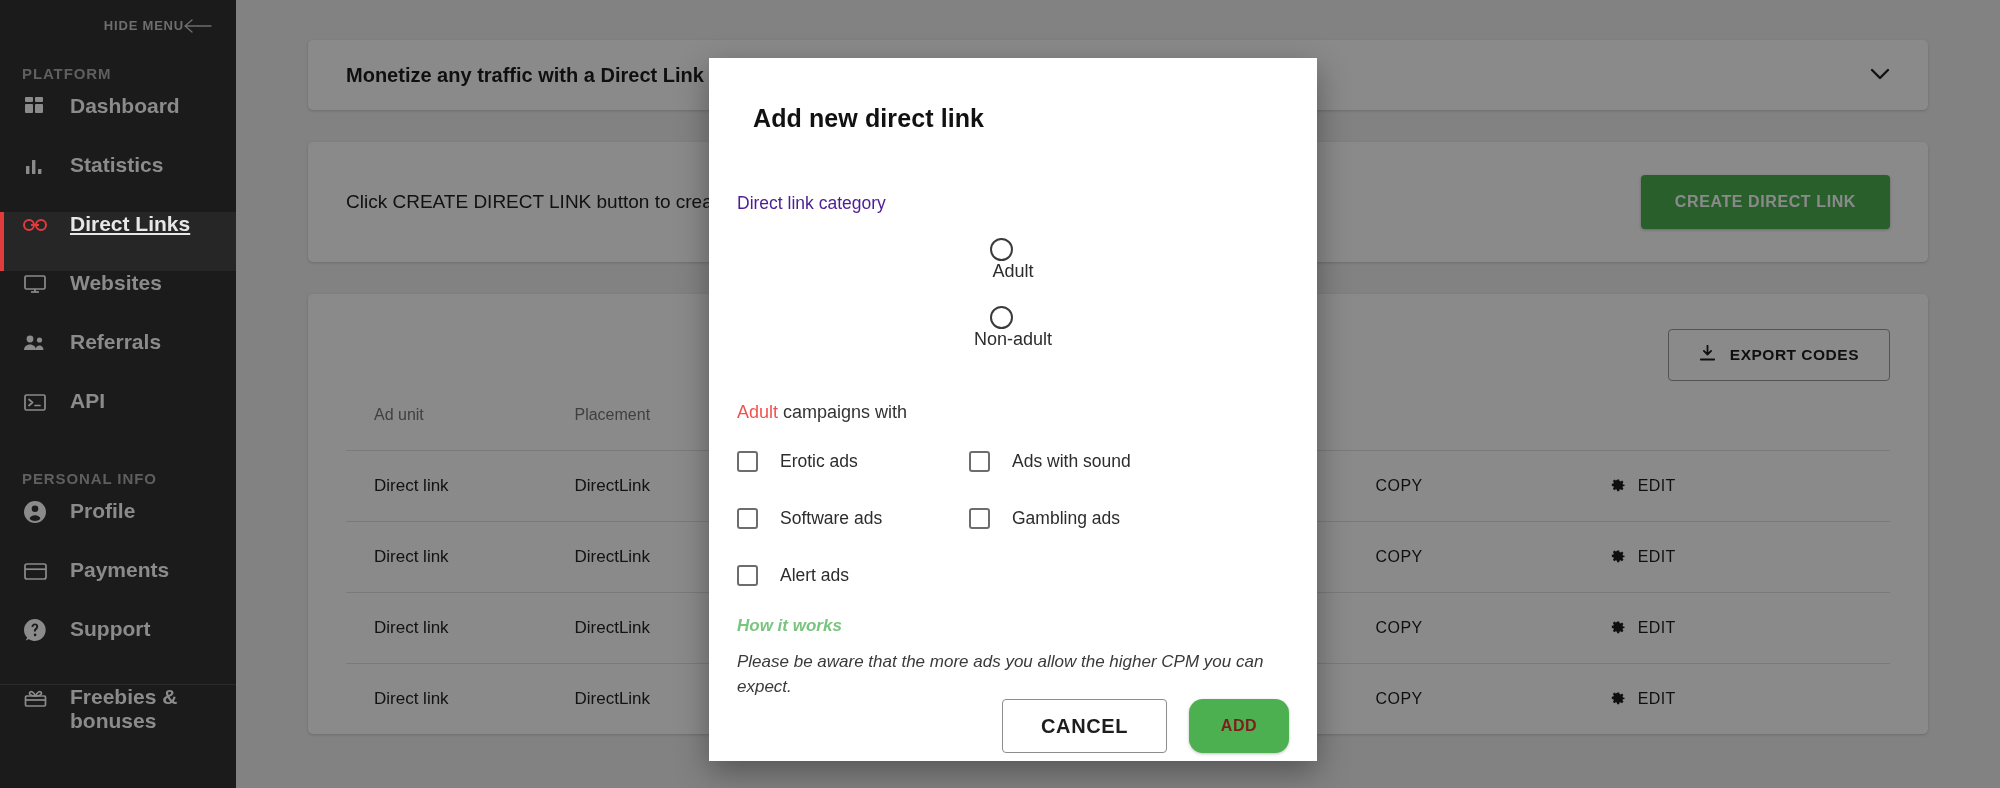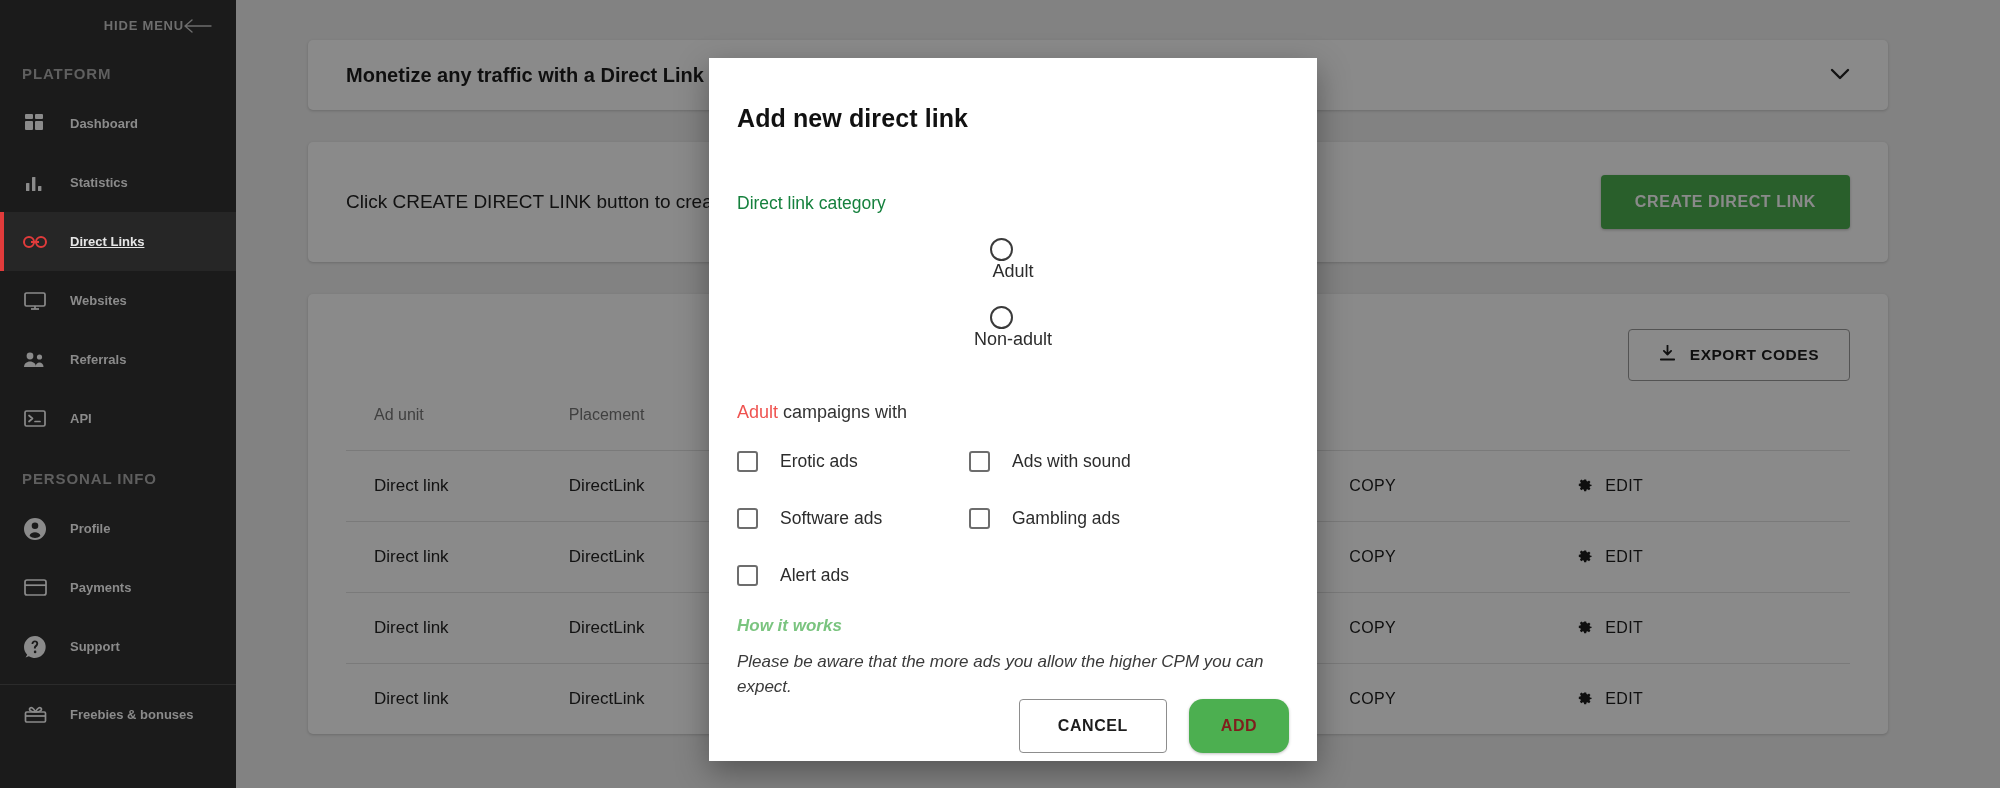--- a/index.html
+++ b/index.html
@@ -27,23 +27,23 @@
     font-size: 13px; letter-spacing: 0.8px; font-weight: 700;
     color: #6e6e6e; text-transform: uppercase;
   }
   .back-arrow { color: #6e6e6e; display: flex; align-items: center; }
   .section-label {
     font-size: 15px; letter-spacing: 0.9px; font-weight: 700;
     color: #5f5f5f; text-transform: uppercase;
     padding: 22px 22px 12px 22px;
   }
   .nav-item {
-    display: flex; align-items: center;
+    display: flex; align-items: flex-start;
     height: 59px; padding-left: 22px;
-    color: #8b8b8b; font-size: 13px; font-weight: 700;
+    color: #8b8b8b; font-size: 21px; font-weight: 700;
     position: relative;
   }
   .nav-item .nav-icon {
     width: 26px; height: 26px; margin-right: 22px;
     display: flex; align-items: center; justify-content: center;
     flex: 0 0 26px;
   }
   .nav-item.active {
     background: #262626;
     color: #e7e7e7;
@@ -56,21 +56,21 @@
   .nav-divider {
     height: 1px; background: #2b2b2b; margin: 8px 0 0 0;
   }
   .nav-icon svg { display: block; }
 
   
   .main {
     position: absolute; left: 236px; top: 0;
     width: 1764px; height: 788px;
     background: #f0f0f0;
-    padding: 40px 112px 0 72px;
+    padding: 40px 72px 0 72px;
     z-index: 0;
   }
   .card {
     background: #ffffff;
     border-radius: 5px;
     box-shadow: 0 1px 3px rgba(0,0,0,0.18);
     margin-bottom: 32px;
   }
   .banner-card {
     height: 70px;
@@ -137,24 +137,24 @@
     width: 608px; height: 703px;
     background: #ffffff;
     box-shadow: 0 11px 30px rgba(0,0,0,0.35);
     z-index: 10;
     padding: 40px 28px 0 28px;
     display: flex; flex-direction: column;
   }
   .modal-title {
     font-size: 25px; font-weight: 700; color: #111;
     letter-spacing: 0.1px;
-    margin: 6px 0 0 0;
+    margin: 6px 0 0 16px;
   }
   .field-label {
-    font-size: 17.5px; color: #15803d;
+    font-size: 17.5px; color: #4c1d95;
     margin-top: 60px;
   }
   .radio-row {
     display: flex; align-items: center;
     margin-top: 24px;
     flex-direction: column;
   }
   .radio-mark {
     width: 23px; height: 23px; border-radius: 50%;
     border: 2px solid #3a3a3a; flex: 0 0 23px;
@@ -195,21 +195,21 @@
   }
   .modal-actions {
     margin-top: auto;
     display: flex; justify-content: flex-end; align-items: center;
     gap: 22px;
     padding-bottom: 46px;
   }
   .btn-cancel {
     background: #fff; color: #1d1d1d;
     border: 1px solid #8d8d8d; border-radius: 4px;
-    font-size: 16px; font-weight: 700; letter-spacing: 0.6px;
+    font-size: 20px; font-weight: 700; letter-spacing: 0.6px;
     height: 54px; padding: 0 38px;
   }
   .btn-add {
     background: #4caf50; color: #7f1d1d;
     border: none; border-radius: 14px;
     font-size: 16px; font-weight: 700; letter-spacing: 0.6px;
     height: 54px; width: 100px;
     box-shadow: 0 1px 3px rgba(0,0,0,0.25);
   }
 </style>

